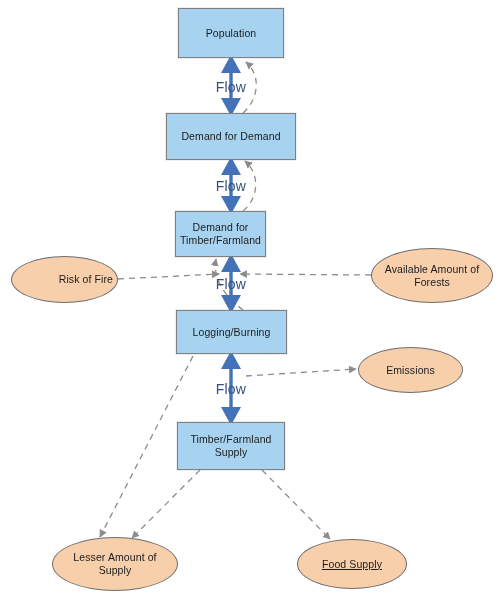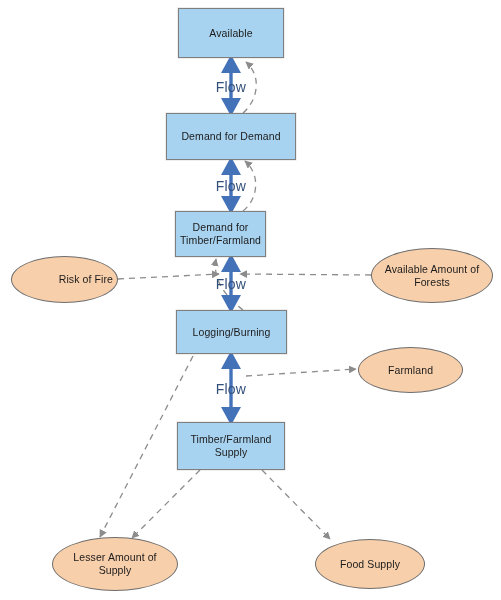--- a/index.html
+++ b/index.html
@@ -95,21 +95,21 @@
     <g id="flow-arrows-group">
         <line x1="231" y1="64" x2="231" y2="107" stroke="#4472b8" stroke-width="3.4" marker-end="url(#blue-arrow-end)" marker-start="url(#blue-arrow-start)"></line>
         <line x1="231" y1="166" x2="231" y2="205" stroke="#4472b8" stroke-width="3.4" marker-end="url(#blue-arrow-end)" marker-start="url(#blue-arrow-start)"></line>
         <line x1="231" y1="263" x2="231" y2="304" stroke="#4472b8" stroke-width="3.4" marker-end="url(#blue-arrow-end)" marker-start="url(#blue-arrow-start)"></line>
         <line x1="231" y1="360" x2="231" y2="416" stroke="#4472b8" stroke-width="3.4" marker-end="url(#blue-arrow-end)" marker-start="url(#blue-arrow-start)"></line>
       </g>
   </svg>
 
   <div id="nodes-layer">
       <div class="node box" style="left: 178px; top: 8px; width: 106px; height: 50px;">
-        <span class="node-label">Available</span>
+        <span class="node-label">Population</span>
       </div>
       <div class="node box" style="left: 166px; top: 113px; width: 130px; height: 47px;">
         <span class="node-label">Demand for Demand</span>
       </div>
       <div class="node box" style="left: 175px; top: 211px; width: 91px; height: 46px;">
         <span class="node-label">Demand for
 Timber/Farmland</span>
       </div>
       <div class="node box" style="left: 176px; top: 310px; width: 111px; height: 44px; text-align: right;">
         <span class="node-label">Logging/Burning</span>
@@ -119,27 +119,27 @@
 Supply</span>
       </div>
       <div class="node ellipse" style="left: 11px; top: 256px; width: 107px; height: 47px; justify-content: flex-end;">
         <span class="node-label">Risk of Fire</span>
       </div>
       <div class="node ellipse" style="left: 371px; top: 248px; width: 122px; height: 55px;">
         <span class="node-label">Available Amount of
 Forests</span>
       </div>
       <div class="node ellipse" style="left: 358px; top: 347px; width: 105px; height: 46px;">
-        <span class="node-label">Farmland</span>
+        <span class="node-label">Emissions</span>
       </div>
       <div class="node ellipse" style="left: 52px; top: 537px; width: 126px; height: 54px;">
         <span class="node-label">Lesser Amount of
 Supply</span>
       </div>
-      <div class="node ellipse" style="left: 315px; top: 539px; width: 110px; height: 50px;">
+      <div class="node ellipse" style="left: 297px; top: 539px; width: 110px; height: 50px; text-decoration: underline;">
         <span class="node-label">Food Supply</span>
       </div>
     </div>
   <div id="flow-labels-layer">
       <div class="flow-label" style="left: 211px; top: 79px;">Flow</div>
       <div class="flow-label" style="left: 211px; top: 178px;">Flow</div>
       <div class="flow-label" style="left: 211px; top: 276px;">Flow</div>
       <div class="flow-label" style="left: 211px; top: 381px;">Flow</div>
     </div>
 

